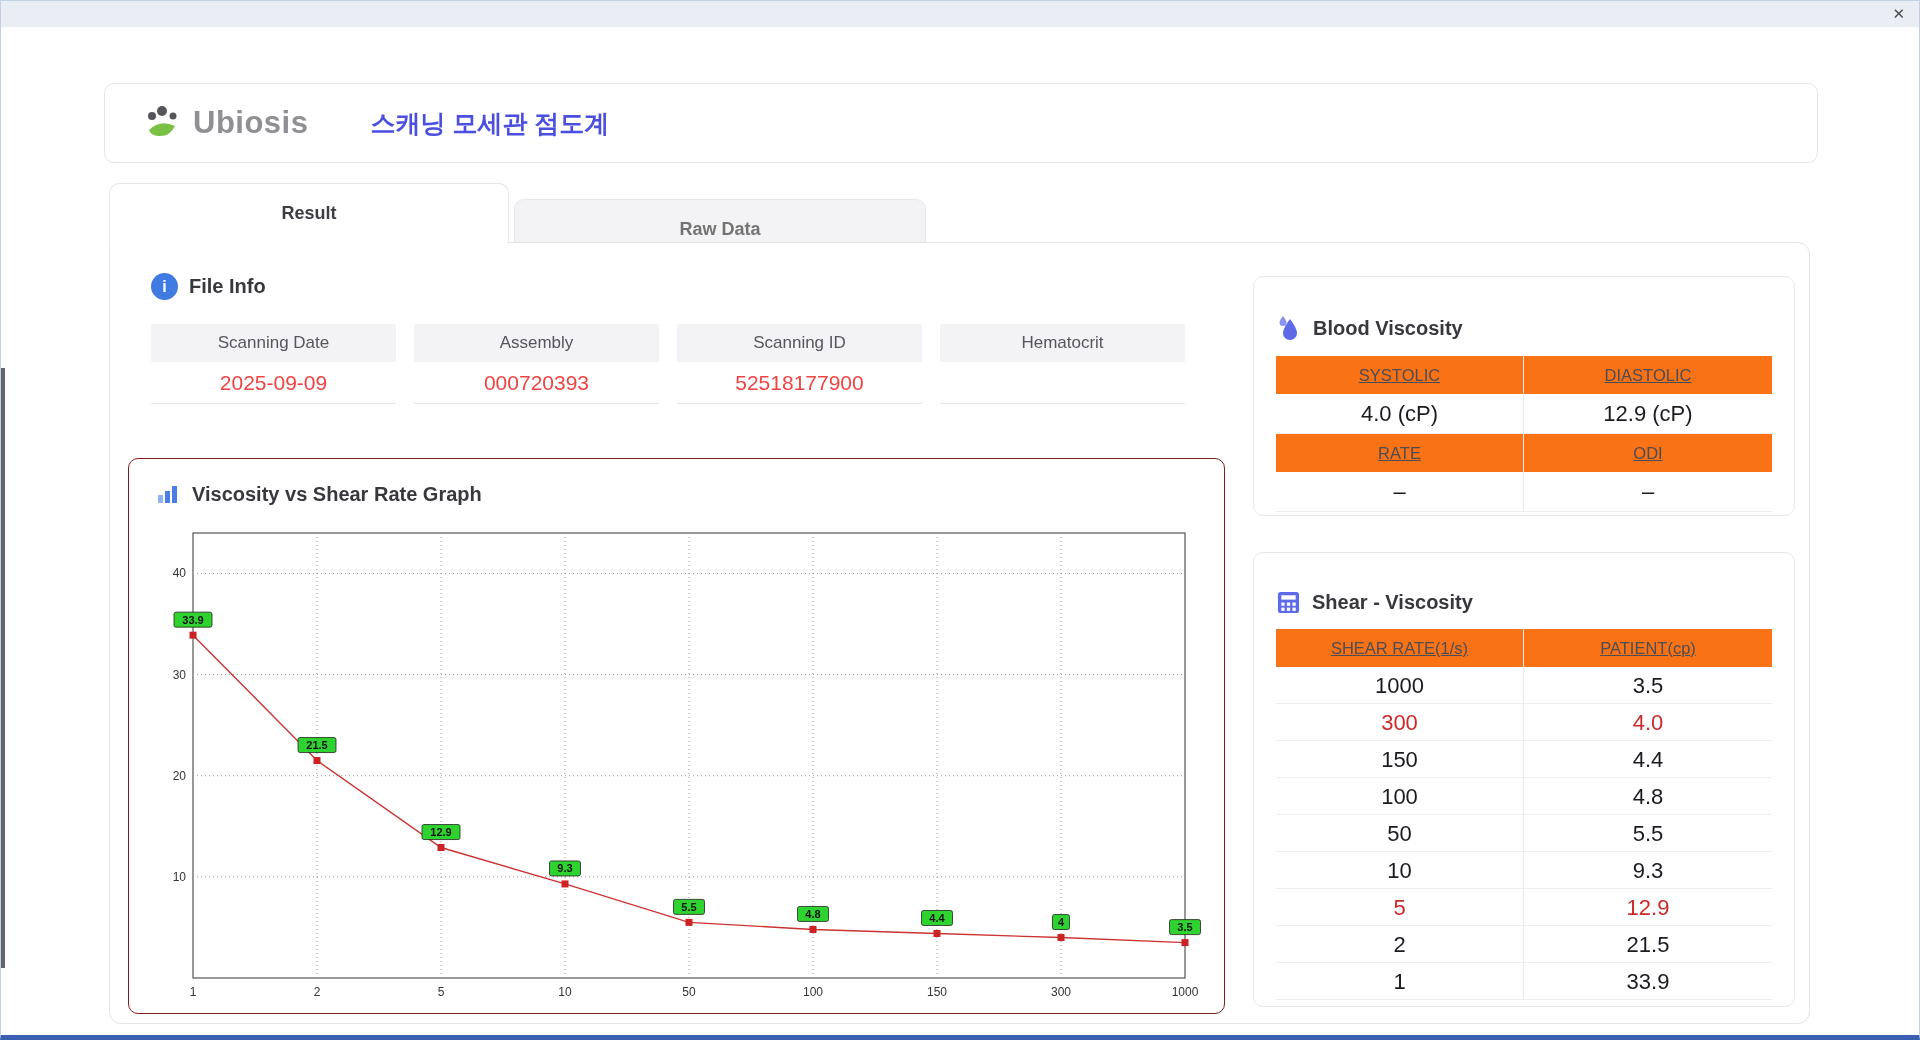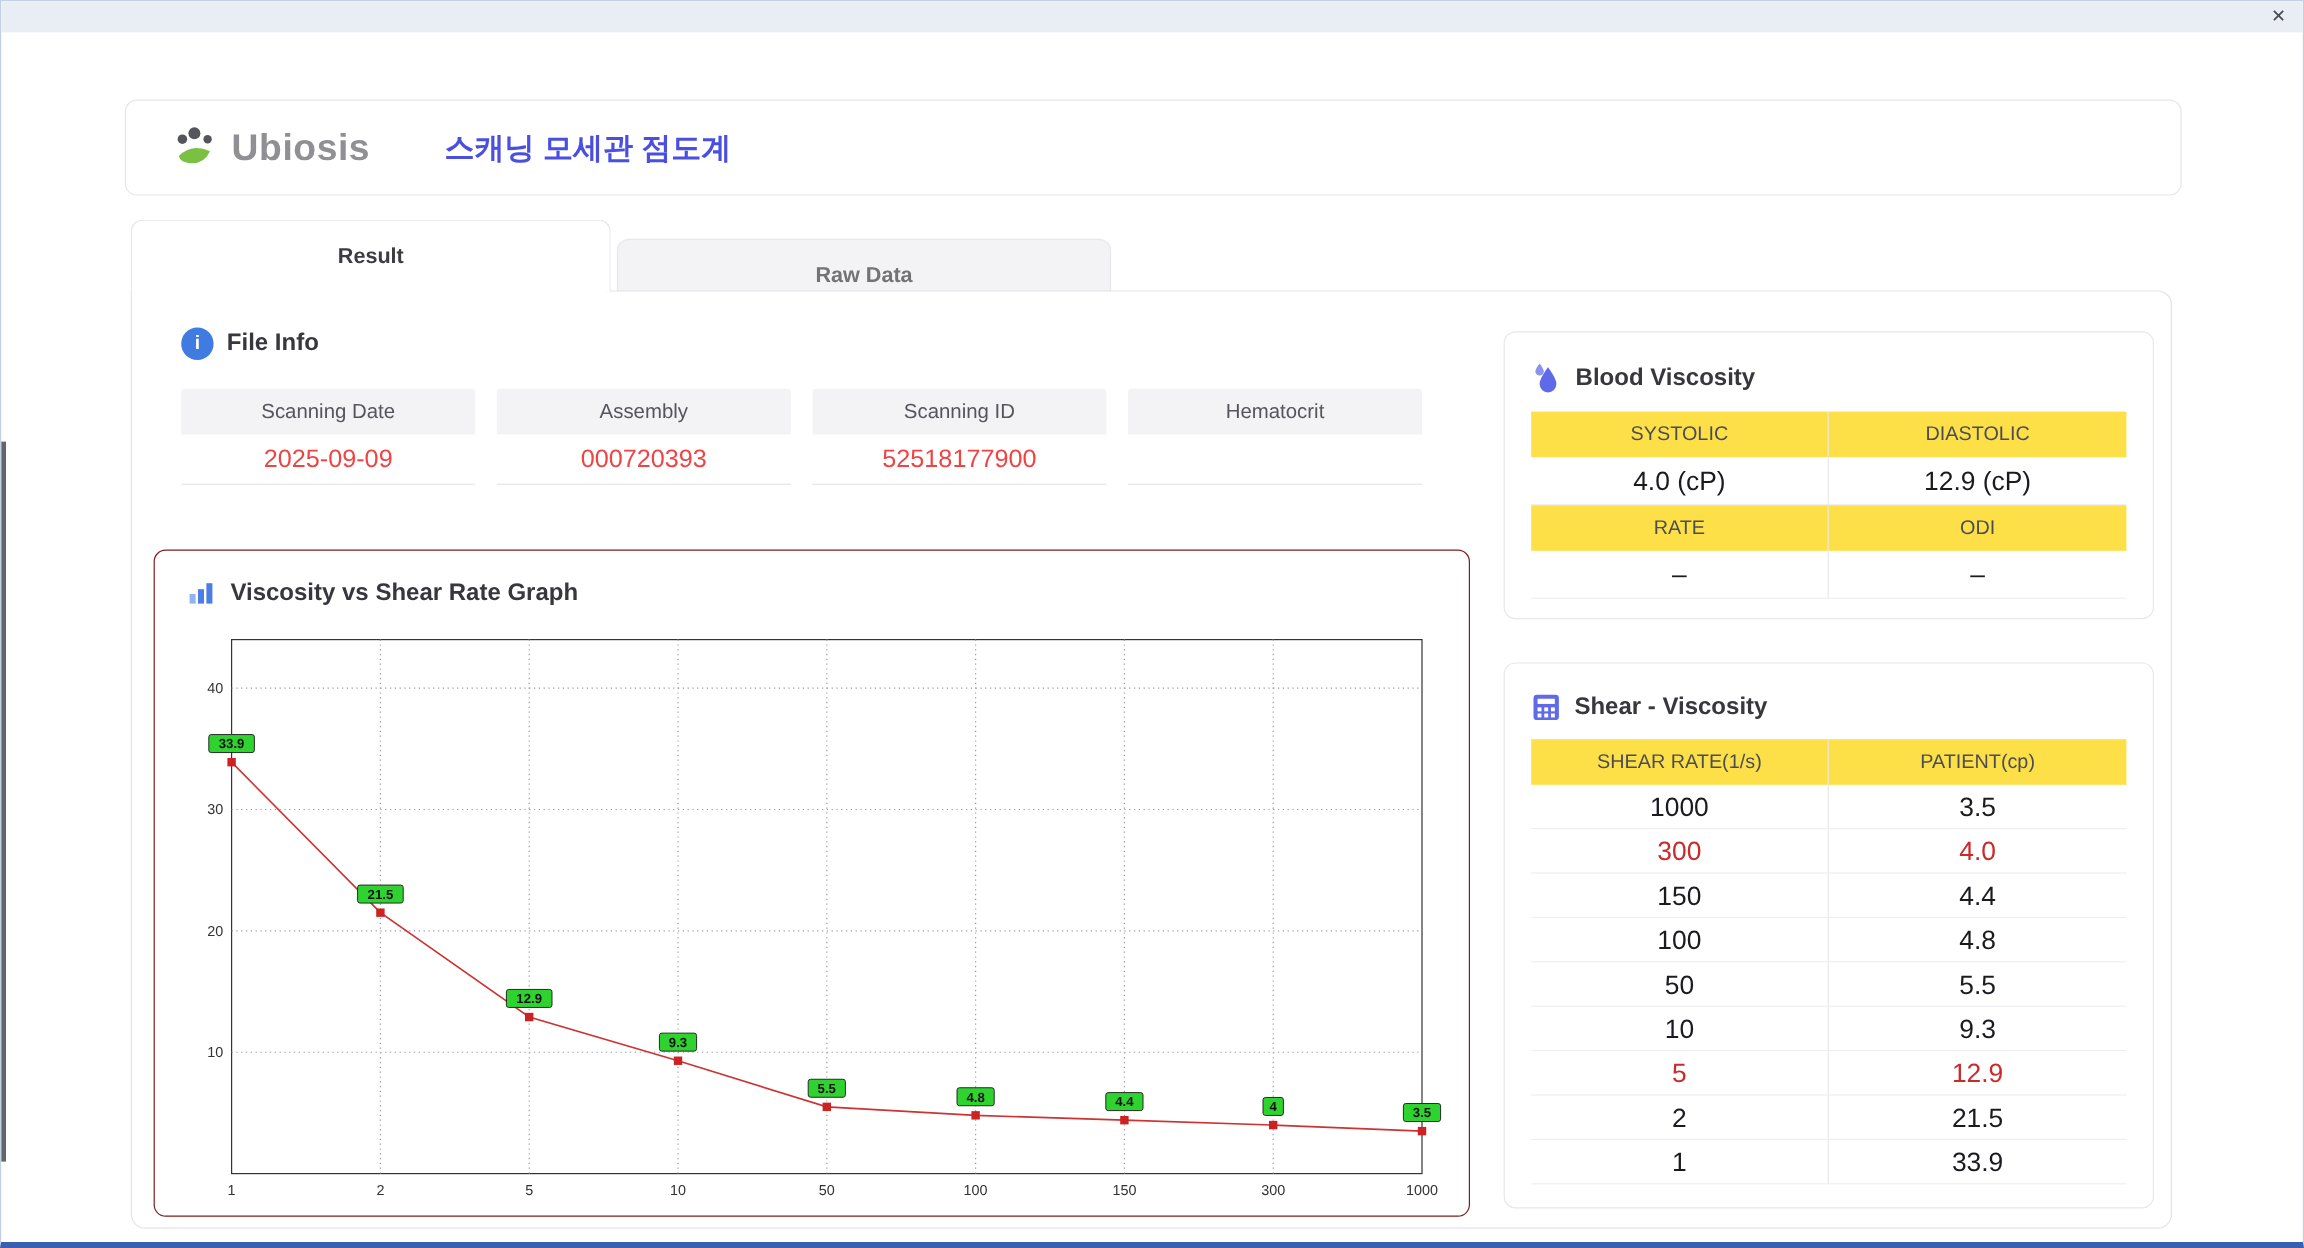--- a/index.html
+++ b/index.html
@@ -37,27 +37,27 @@
   .f-label { height:38px; line-height:38px; background:#f3f3f6; color:#55555e; font-size:17px;
              text-align:center; border-radius:3px 3px 0 0; }
   .f-value { height:42px; line-height:42px; color:#ef4444; font-size:21px; text-align:center;
              border-bottom:1px solid #e5e5ea; }
 
   .graph-card { position:absolute; left:18px; top:215px; width:1097px; height:556px;
                 border:1px solid #7f1d1d; border-radius:10px; padding:22px 0 0 26px; }
   .chart-svg { position:absolute; left:22px; top:64px; }
   svg text { font-family:"Liberation Sans", sans-serif; }
 
-  .side-card { position:absolute; border:1px solid #e8e8ec; border-radius:10px; padding:24px 22px; background:#fff; }
+  .side-card { position:absolute; border:1px solid #e8e8ec; border-radius:10px; padding:37px 22px; background:#fff; }
   .bv-card { left:1143px; top:33px; width:542px; height:240px; }
   .sv-card { left:1143px; top:309px; width:542px; height:455px; }
   .side-card .sec-title { margin-bottom:14px; }
 
   .tbl { display:grid; grid-template-columns:1fr 1fr; }
-  .th { height:38px; line-height:38px; background:#fde047; color:#4c4c55; font-size:16.5px; text-align:center; }
+  .th { height:38px; line-height:38px; background:#f97316; color:#4c4c55; font-size:16.5px; text-align:center;text-decoration:underline; }
   .td { height:40px; line-height:40px; color:#1a1a20; font-size:22px; text-align:center; border-bottom:1px solid #efeff2; }
   .c1 { border-right:1px solid #e9e9ee; }
   .sv-tbl .td { height:37px; line-height:37px; }
   .red { color:#cc2a2a; }
 </style>
 </head>
 <body>
 
 <div class="window">
   <div class="titlebar">

